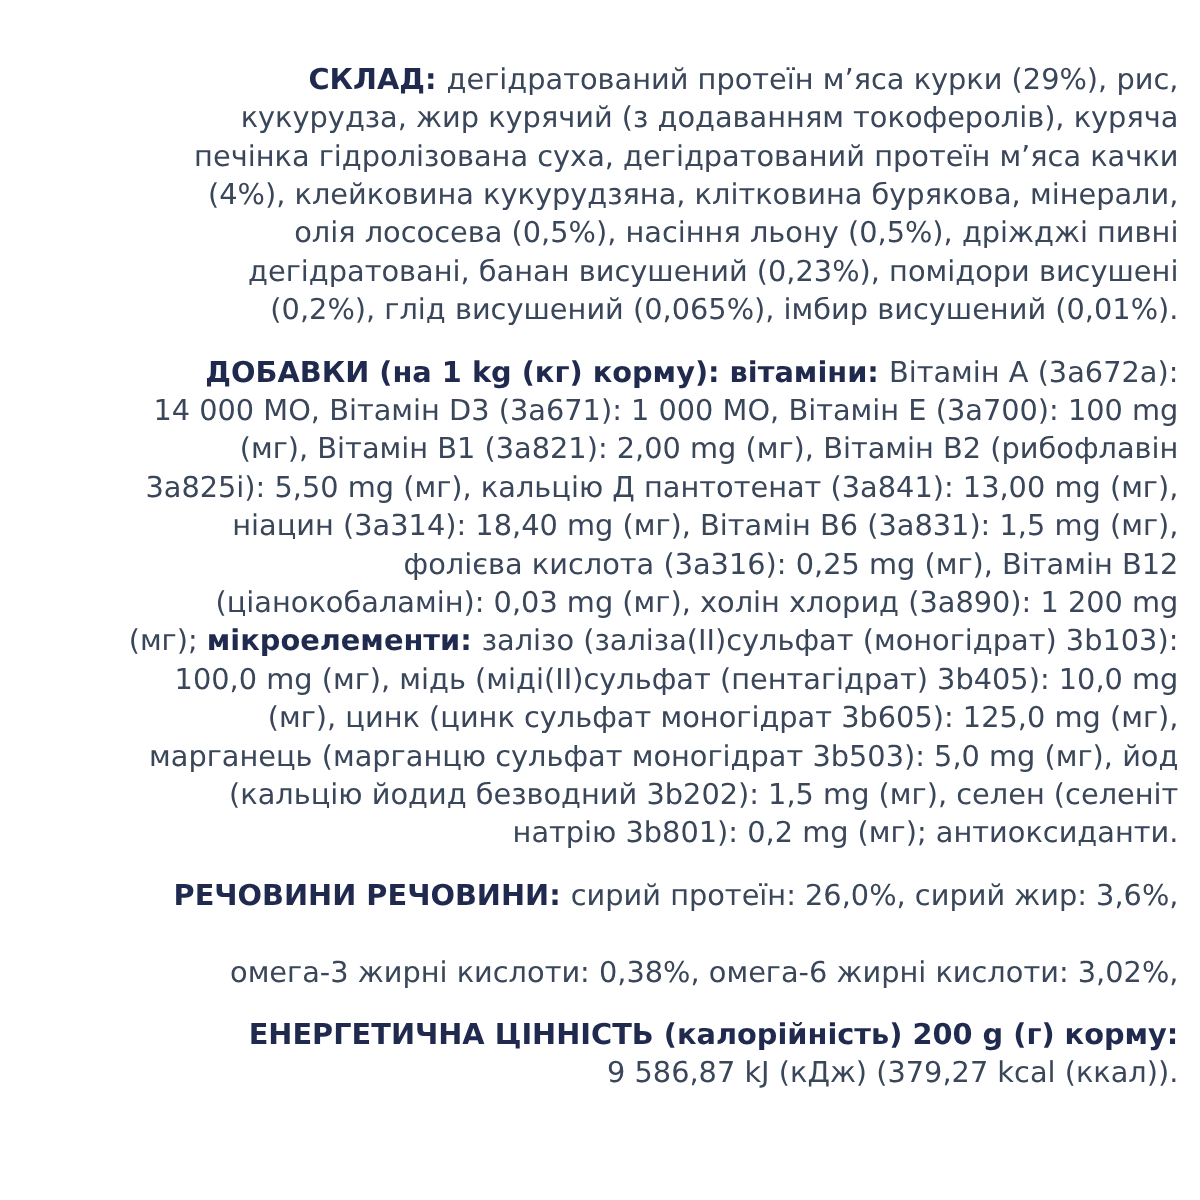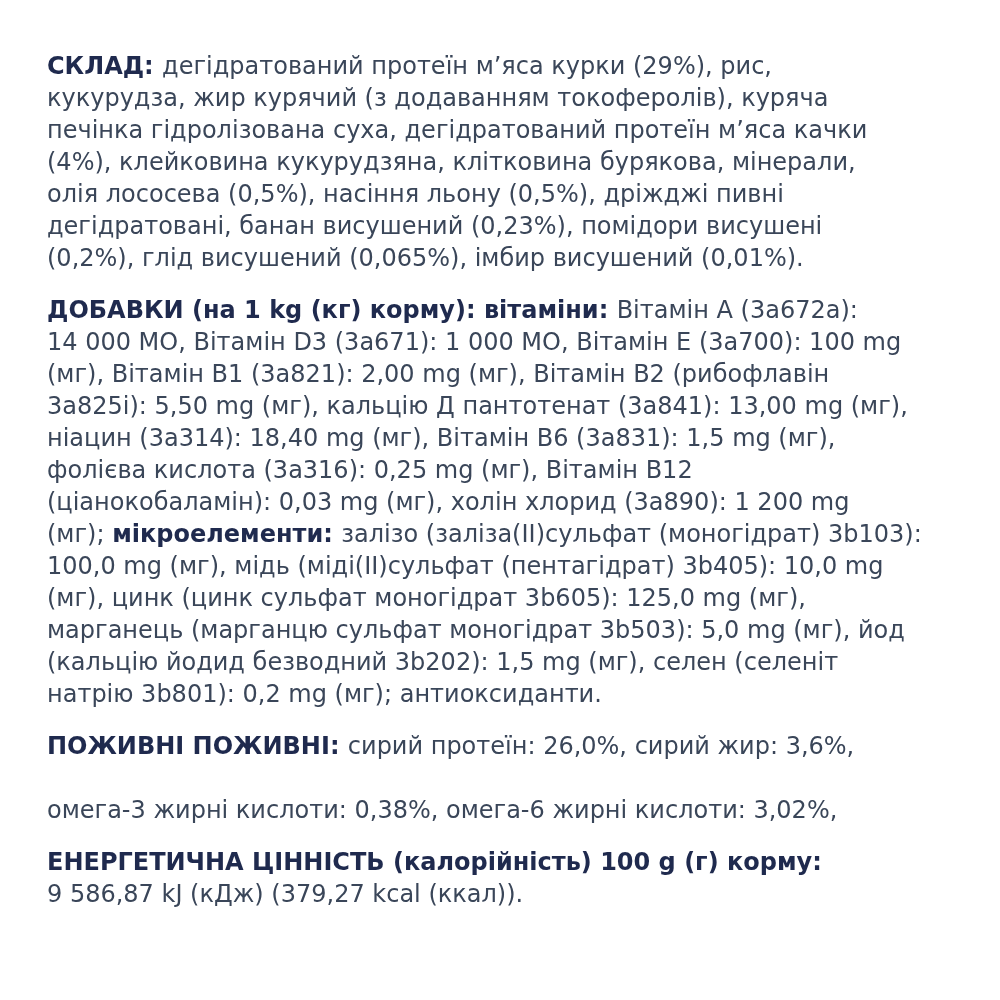--- a/index.html
+++ b/index.html
@@ -19,27 +19,28 @@
     width:1000px;height:1000px;
     padding:50px 18px 0 47px;
   }
   p.sec{
     margin:0 0 20px 0;
     font-size:24px;
     line-height:32px;
     letter-spacing:0px;
     color:var(--body);
     font-weight:400;
+    text-align:right;
   }
   p.sec .b{
     font-weight:700;
     color:var(--heading);
   }
 </style>
 </head>
 <body>
 
 <div class="page">
   <p class="sec"><span class="b">СКЛАД: </span><span>дегідратований протеїн м’яса курки (29%), рис,</span><br><span>кукурудза, жир курячий (з додаванням токоферолів), куряча</span><br><span>печінка гідролізована суха, дегідратований протеїн м’яса качки</span><br><span>(4%), клейковина кукурудзяна, клітковина бурякова, мінерали,</span><br><span>олія лососева (0,5%), насіння льону (0,5%), дріжджі пивні</span><br><span>дегідратовані, банан висушений (0,23%), помідори висушені</span><br><span>(0,2%), глід висушений (0,065%), імбир висушений (0,01%).</span></p>
   <p class="sec"><span class="b">ДОБАВКИ (на 1 kg (кг) корму): </span><span class="b">вітаміни: </span><span>Вітамін А (3а672а):</span><br><span>14 000 МО, Вітамін D3 (3а671): 1 000 МО, Вітамін Е (3а700): 100 mg</span><br><span>(мг), Вітамін В1 (3а821): 2,00 mg (мг), Вітамін В2 (рибофлавін</span><br><span>3а825і): 5,50 mg (мг), кальцію Д пантотенат (3а841): 13,00 mg (мг),</span><br><span>ніацин (3а314): 18,40 mg (мг), Вітамін В6 (3а831): 1,5 mg (мг),</span><br><span>фолієва кислота (3а316): 0,25 mg (мг), Вітамін В12</span><br><span>(ціанокобаламін): 0,03 mg (мг), холін хлорид (3а890): 1 200 mg</span><br><span>(мг); </span><span class="b">мікроелементи: </span><span>залізо (заліза(II)сульфат (моногідрат) 3b103):</span><br><span>100,0 mg (мг), мідь (міді(II)сульфат (пентагідрат) 3b405): 10,0 mg</span><br><span>(мг), цинк (цинк сульфат моногідрат 3b605): 125,0 mg (мг),</span><br><span>марганець (марганцю сульфат моногідрат 3b503): 5,0 mg (мг), йод</span><br><span>(кальцію йодид безводний 3b202): 1,5 mg (мг), селен (селеніт</span><br><span>натрію 3b801): 0,2 mg (мг); антиоксиданти.</span></p>
-  <p class="sec"><span class="b">ПОЖИВНІ ПОЖИВНІ: </span><span>сирий протеїн: 26,0%, сирий жир: 3,6%,</span><br><br><span>омега-3 жирні кислоти: 0,38%, омега-6 жирні кислоти: 3,02%,</span><br></p>
-  <p class="sec"><span class="b">ЕНЕРГЕТИЧНА ЦІННІСТЬ (калорійність) 100 g (г) корму:</span><br><span>9 586,87 kJ (кДж) (379,27 kcal (ккал)).</span></p>
+  <p class="sec"><span class="b">РЕЧОВИНИ РЕЧОВИНИ: </span><span>сирий протеїн: 26,0%, сирий жир: 3,6%,</span><br><br><span>омега-3 жирні кислоти: 0,38%, омега-6 жирні кислоти: 3,02%,</span><br></p>
+  <p class="sec"><span class="b">ЕНЕРГЕТИЧНА ЦІННІСТЬ (калорійність) 200 g (г) корму:</span><br><span>9 586,87 kJ (кДж) (379,27 kcal (ккал)).</span></p>
 </div>
 
 </body></html>

